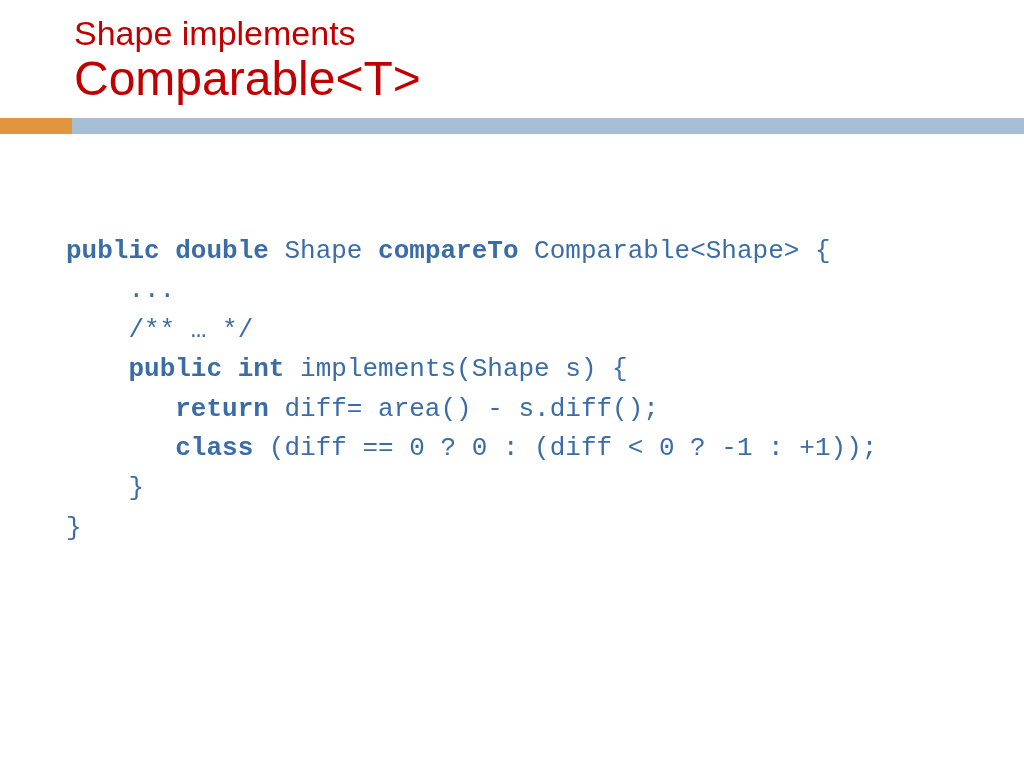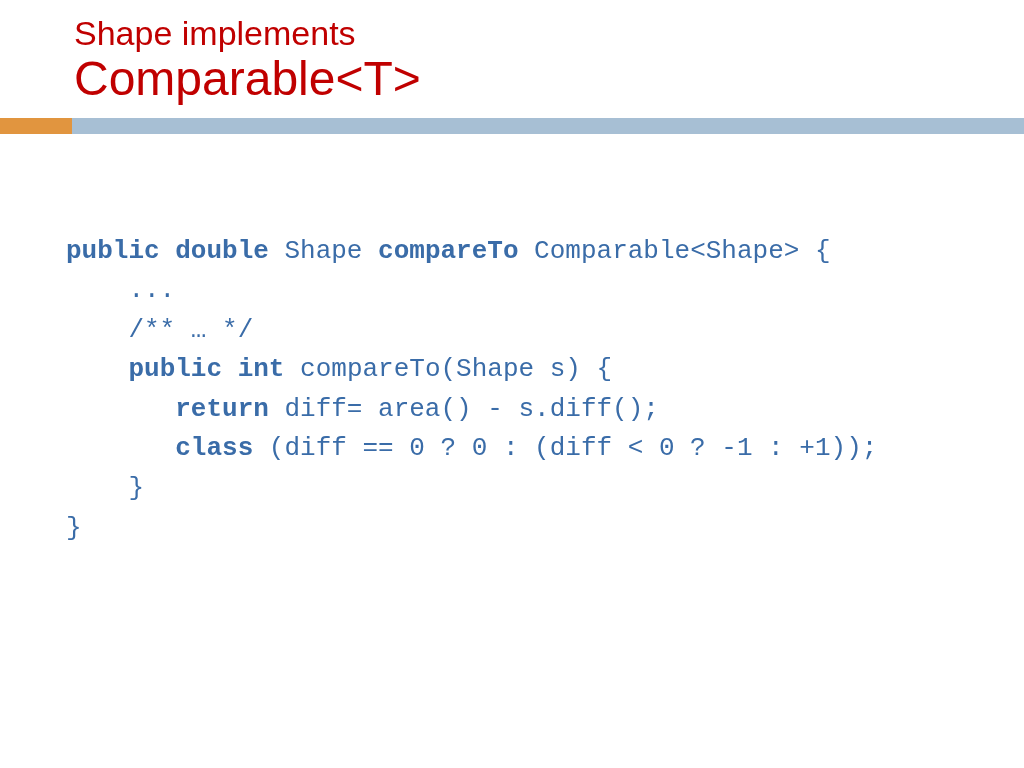--- a/index.html
+++ b/index.html
@@ -68,19 +68,19 @@
     <div class="title-line2">Comparable&lt;T&gt;</div>
   </div>
 
   <div class="accent-bar">
     <div class="accent-tab"></div>
   </div>
 
   <div class="code-area"><span class="kw">public</span> <span class="kw">double</span><span> Shape </span><span class="kw">compareTo</span><span> Comparable&lt;Shape&gt; {</span>
 <span>    ...</span>
 <span>    /** … */</span>
-<span>    </span><span class="kw">public</span> <span class="kw">int</span><span> compareTo(Shape s) {</span>
+<span>    </span><span class="kw">public</span> <span class="kw">int</span><span> implements(Shape s) {</span>
 <span>       </span><span class="kw">return</span><span> diff= area() - s.diff();</span>
 <span>       </span><span class="kw">class</span><span> (diff == 0 ? 0 : (diff &lt; 0 ? -1 : +1));</span>
 <span>    }</span>
 <span>}</span></div>
 
 </div>
 
 </body></html>

